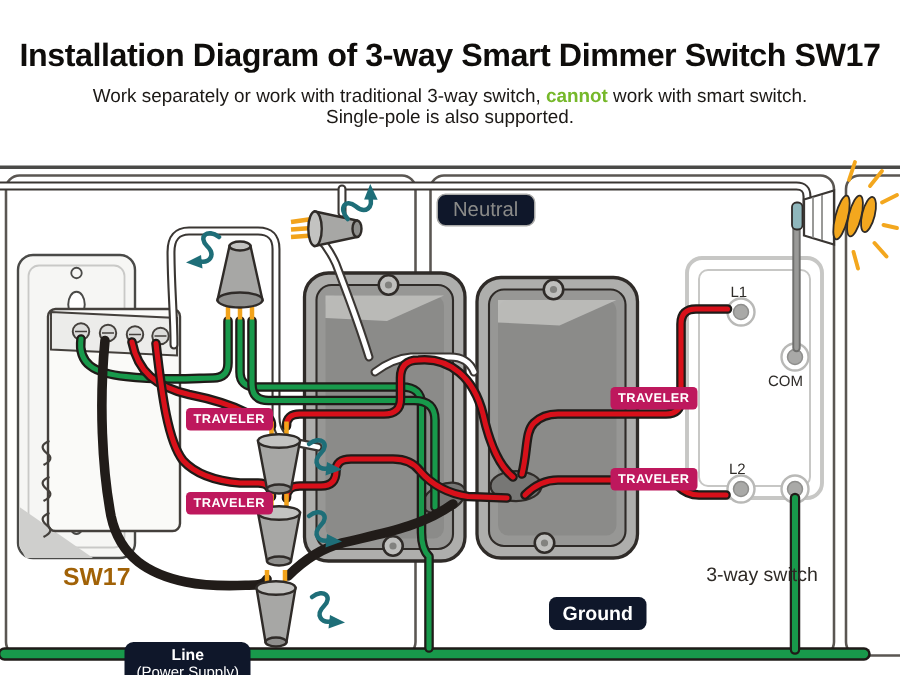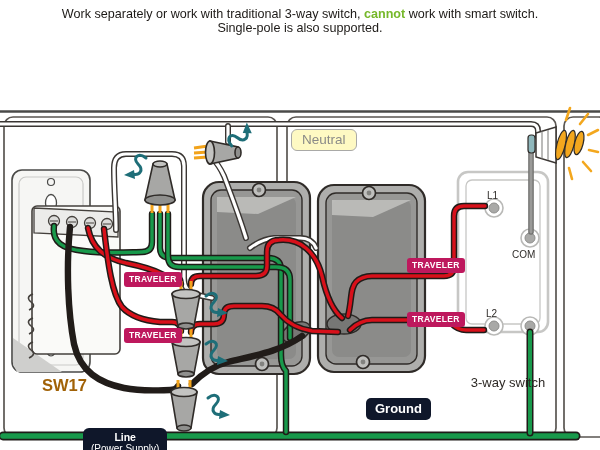--- a/index.html
+++ b/index.html
@@ -10,21 +10,21 @@
   }
   .stage{position:absolute;inset:0;width:600px;height:450px;}
   svg.diagram{position:absolute;left:0;top:0;z-index:1;}
   .hdr{position:absolute;left:0;top:0;width:600px;z-index:2;text-align:center;}
   .title{margin-top:25px;font-size:21.5px;font-weight:800;letter-spacing:-0.3px;color:#0f0d0b;}
   .sub{margin-top:7px;font-size:12.6px;line-height:1.12;color:#1c1916;}
   .sub .hl{color:#76b82a;font-weight:700;}
   .lbl{position:absolute;z-index:2;white-space:nowrap;}
   .badge-trav{background:#be185d;color:#fff;font-size:8.5px;font-weight:700;
     letter-spacing:.3px;padding:2px 5px 2.5px;border-radius:3px;}
-  .badge-neutral{border:1.5px solid #a9a9a7;color:#8a8a88;background:#fef9c3;
+  .badge-neutral{border:1.5px solid #a9a9a7;color:#8a8a88;background:#0f172a;
     font-size:13.5px;padding:1.5px 10px 3px;border-radius:6px;}
   .badge-line{background:#0f172a;color:#fff;font-size:10.5px;font-weight:700;
     text-align:center;line-height:1.18;padding:3px 8px 4px;border-radius:6px;margin-top:44px;}
   .badge-line .s2{font-size:10px;font-weight:400;}
   .badge-ground{background:#0f172a;color:#fff;font-size:13px;font-weight:700;
     padding:2.5px 9px 4px;border-radius:5px;}
   .sw17{font-size:16.5px;font-weight:600;color:#a16207;}
   .term{font-size:10px;color:#2e2b28;}
   .tradlbl{font-size:13px;color:#2e2a26;text-align:center;line-height:1.2;width:170px;}
 </style>
@@ -252,20 +252,21 @@
       <line x1="580" y1="124" x2="588" y2="114"></line>
       <line x1="588" y1="135" x2="598" y2="130"></line>
       <line x1="589" y1="150" x2="598" y2="152"></line>
       <line x1="583" y1="162" x2="591" y2="171"></line>
       <line x1="569" y1="168" x2="572" y2="179"></line>
     </g>
   </g>
 </svg>
 
 <div class="hdr">
+  <div class="title">Installation Diagram of 3-way Smart Dimmer Switch SW17</div>
   <div class="sub">
     <span>Work separately or work with traditional 3-way switch, </span><span class="hl">cannot</span><span> work with smart switch.</span><br>
     <span>Single-pole is also supported.</span><br>
   </div>
 </div>
 
 <div class="lbl badge-neutral" style="left:291px;top:129px;">Neutral</div>
 
 <div class="lbl badge-trav" style="left:124px;top:272px;">TRAVELER</div>
 <div class="lbl badge-trav" style="left:124px;top:328px;">TRAVELER</div>

